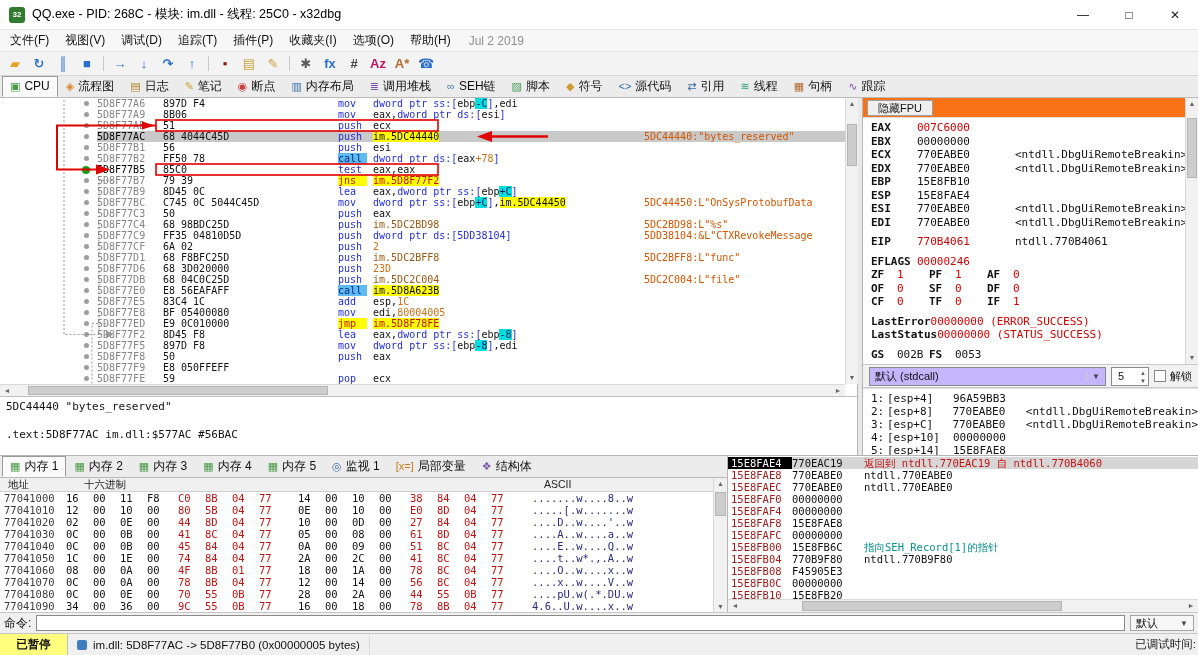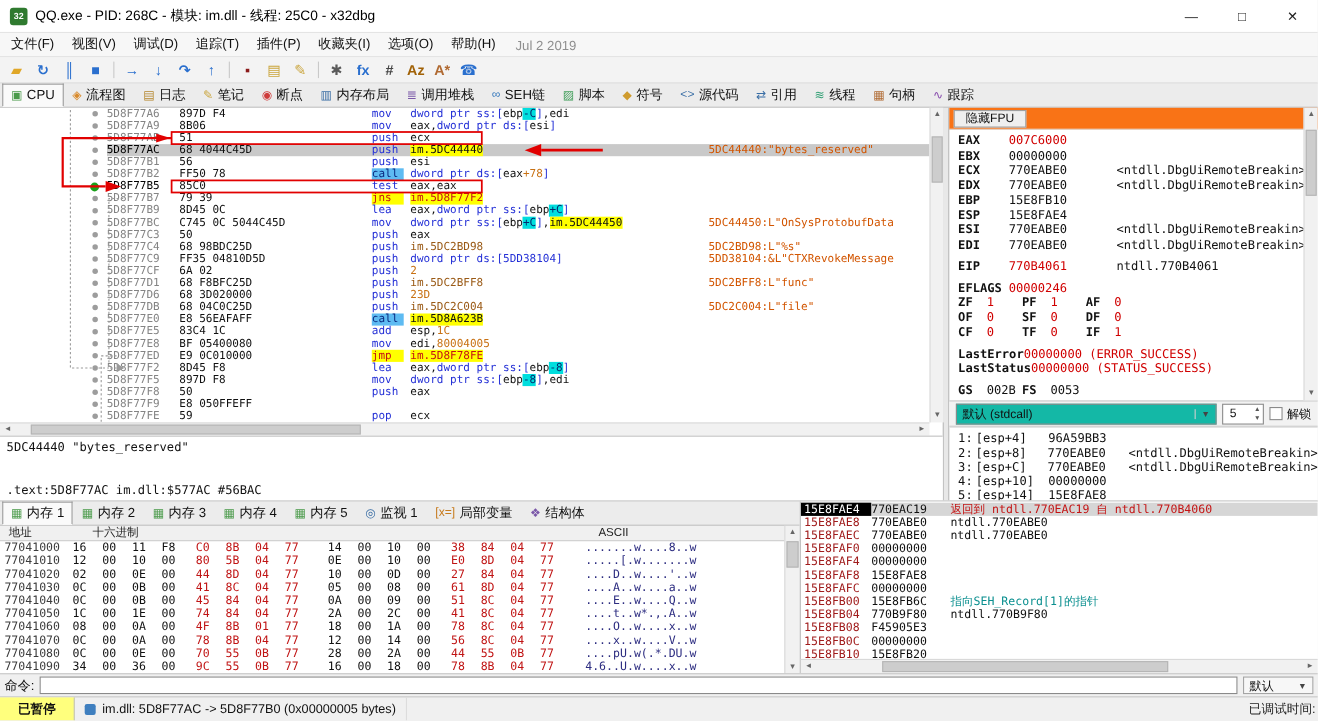--- a/index.html
+++ b/index.html
@@ -51,39 +51,39 @@
 .mn.jmp{background:var(--token_yellow,#ffff00);color:#c41414}
 .t-r,.t-p{color:#101010}
 .t-k{color:var(--keyword_blue,#2430d6)}
 .t-i{color:var(--immediate_orange,#c87113)}
 .t-c{background:var(--token_cyan,#00dede);color:#012a6e}
 .t-y{background:var(--token_yellow,#ffff00);color:#101010}
 .t-yr{background:var(--token_yellow,#ffff00);color:#c41414}
 .t-m{color:#9a5a16}
 .disasm-overlay{position:absolute;top:0;left:0;pointer-events:none}
 .info-box{position:absolute;top:298px;left:0;width:857px;height:59px;background:#fff;border-top:1px solid #c0c0c0;padding:3px 6px;font-size:11px}
-.info-line.l2{position:absolute;left:6px;bottom:3px}
+.info-line.l2{position:absolute;left:6px;bottom:14px}
 
 
 .splitter{width:4px;background:#e8e8e8}
 .reg-pane{width:336px;background:#fff;position:relative;border-left:1px solid #b5b5b5}
 .fpu-row{height:20px;display:flex;align-items:center;padding:1px 4px;background:#f97316;border-bottom:1px solid #e0e0e0}
 .fpu-btn{border:1px solid #a0a0a0;background:#efefef;font-size:11px;padding:0 10px;height:16px;line-height:15px}
 .reg-list{height:246px;padding:3px 14px 0 8px;font-size:11px;line-height:13.5px;overflow:hidden}
 .reg-gap{height:6px}
 .reg-row{display:flex;white-space:pre}
 .reg-name{display:inline-block;min-width:46px;font-weight:700}
 .reg-val{display:inline-block;min-width:70px}
 .reg-val.red{color:var(--register_red,#d00000)}
 .reg-sym{margin-left:28px}
 .reg-pair{display:inline-block;min-width:58px}
 .reg-pair .reg-name{min-width:26px}
 .reg-pair .reg-val{min-width:30px}
 .conv-row{height:24px;display:flex;align-items:center;gap:5px;padding:0 6px;background:#f2f2f2;border-top:1px solid #c9c9c9;border-bottom:1px solid #c9c9c9}
-.combo{flex:1;height:19px;background:#14b8a6;border:1px solid #8a8a8a;display:flex;align-items:center;padding:0 5px;font-size:11px}
+.combo{flex:1;height:19px;background:#c4b5fd;border:1px solid #8a8a8a;display:flex;align-items:center;padding:0 5px;font-size:11px}
 .combo .arrow{margin-left:auto;font-size:8px;color:#444;border-left:1px solid #cfcfcf;padding-left:5px}
 .spin{width:38px;height:19px;background:#fff;border:1px solid #8a8a8a;display:flex;align-items:center;padding-left:6px;font-size:11px;position:relative}
 .spin .arrows{position:absolute;right:2px;top:1px;font-size:6px;line-height:8px;color:#555;display:flex;flex-direction:column}
 .chk{display:flex;align-items:center;gap:4px;font-size:11px}
 .chk .box{width:12px;height:12px;background:#fff;border:1px solid #8a8a8a}
 .args-list{height:67px;padding:3px 0 0 8px;font-size:11px;line-height:13px;border-top:1px solid #e2e2e2;overflow:hidden}
 .args-row{display:flex;white-space:pre}
 .a-idx{width:16px}.a-loc{width:66px}.a-val{width:74px}
 
 
@@ -171,21 +171,21 @@
     <span class="tbi" style="color: rgb(42, 111, 206);">↷</span>
     <span class="tbi" style="color: rgb(42, 111, 206);">↑</span>
     <span class="tb-sep"></span>
     <span class="tbi" style="color: rgb(139, 26, 26);">▪</span>
     <span class="tbi" style="color: rgb(202, 165, 61);">▤</span>
     <span class="tbi" style="color: rgb(202, 165, 61);">✎</span>
     <span class="tb-sep"></span>
     <span class="tbi" style="color: rgb(90, 90, 90);">✱</span>
     <span class="tbi" style="color: rgb(42, 111, 206);">fx</span>
     <span class="tbi" style="color: rgb(68, 68, 68);">#</span>
-    <span class="tbi" style="color: #a16207;">Az</span>
+    <span class="tbi" style="color: #be185d;">Az</span>
     <span class="tbi" style="color: rgb(176, 106, 50);">A*</span>
     <span class="tbi" style="color: rgb(42, 111, 206);">☎</span>
   </div>
 
 <div class="tabbar">
     <div class="tab sel">
       <span class="tab-ic" style="color: rgb(74, 154, 74);">▣</span>
       <span class="tab-lb">CPU</span>
     </div>
     <div class="tab">

